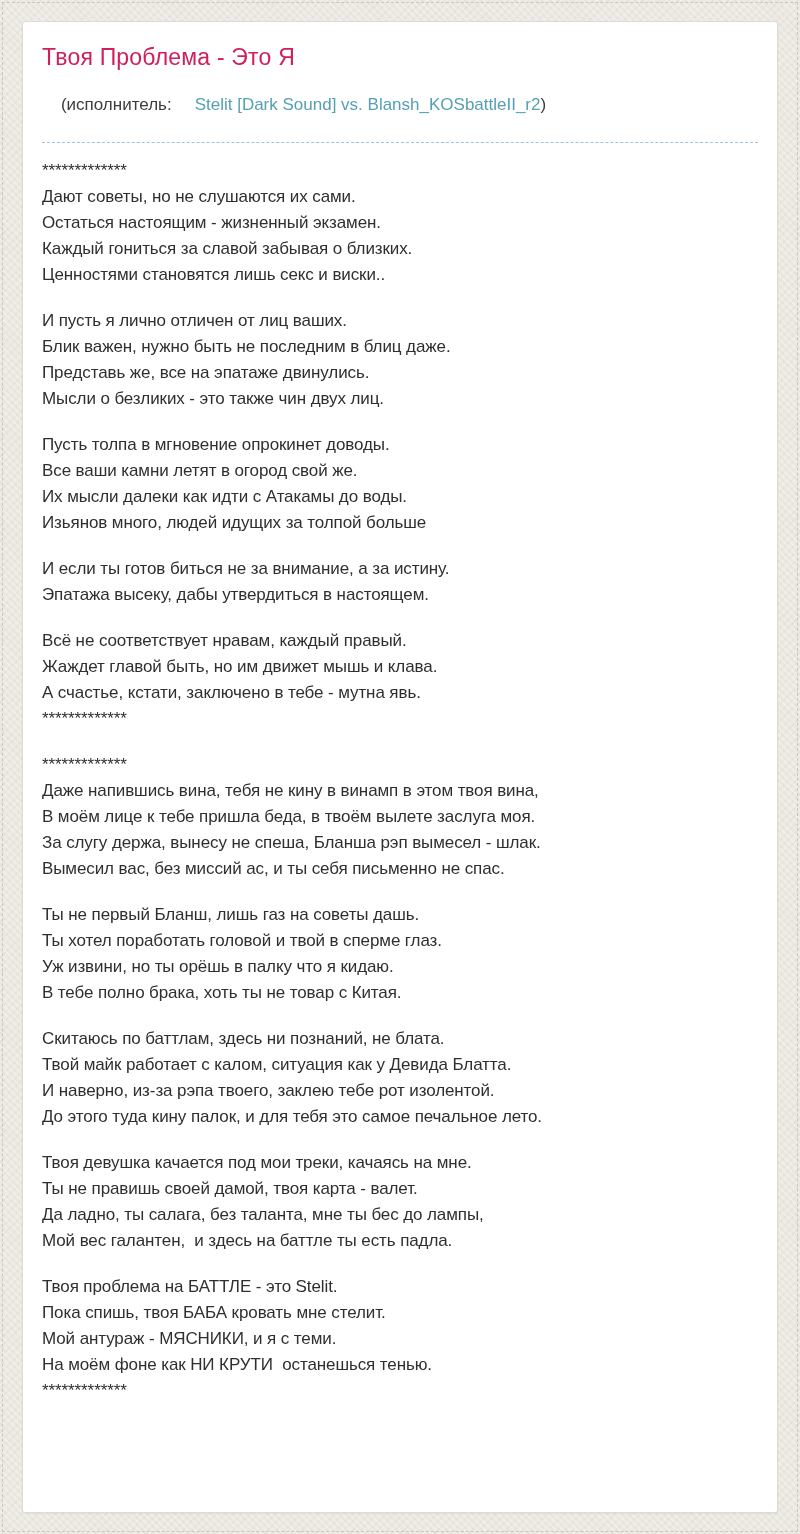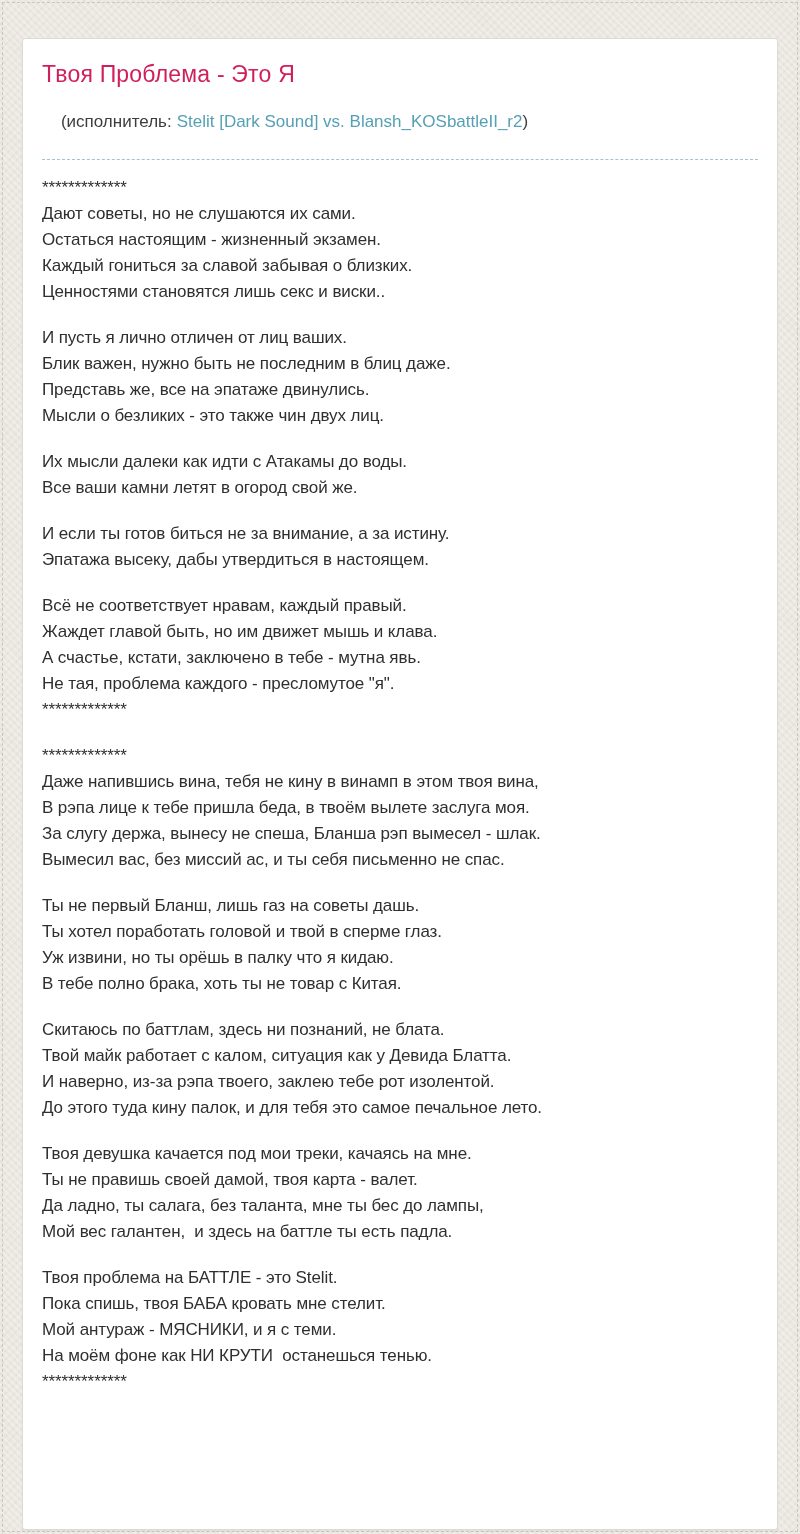--- a/index.html
+++ b/index.html
@@ -19,21 +19,21 @@
   }
   .stitch-frame {
     position: absolute;
     left: 2px; top: 2px; right: 2px; bottom: 2px;
     border: 1px dashed #ccc5ba;
     pointer-events: none;
   }
   .card {
     position: absolute;
     left: 22px;
-    top: 38px;
+    top: 21px;
     width: 756px;
     height: 1492px;
     box-sizing: border-box;
     background: #ffffff;
     border: 1px solid #dfdbd4;
     border-radius: 3px;
     box-shadow: 0 1px 2px rgba(0,0,0,0.05);
     padding: 16px 19px 30px 19px;
   }
   .song-title {
@@ -47,21 +47,21 @@
   .artist-row {
     font-size: 17px;
     color: #3d3d3d;
     padding-bottom: 7px;
     border-bottom: 1px dashed #9fc3d2;
     white-space: pre-wrap;
   }
   .artist-link {
     color: #55a0b4;
     text-decoration: none;
-    margin-left: 5px;
+    margin-left: 23px;
     cursor: pointer;
   }
   .artist-close {
     color: #3d3d3d;
   }
   .lyrics {
     margin-top: 15px;
     font-size: 17px;
     color: #2f2f2f;
     letter-spacing: -0.1px;
@@ -91,35 +91,36 @@
       <div class="lyric-line">Дают советы, но не слушаются их сами.</div>
       <div class="lyric-line">Остаться настоящим - жизненный экзамен.</div>
       <div class="lyric-line">Каждый гониться за славой забывая о близких.</div>
       <div class="lyric-line">Ценностями становятся лишь секс и виски..</div>
       <div class="lyric-blank"></div>
       <div class="lyric-line">И пусть я лично отличен от лиц ваших.</div>
       <div class="lyric-line">Блик важен, нужно быть не последним в блиц даже.</div>
       <div class="lyric-line">Представь же, все на эпатаже двинулись.</div>
       <div class="lyric-line">Мысли о безликих - это также чин двух лиц.</div>
       <div class="lyric-blank"></div>
+      <div class="lyric-line">Пусть толпа в мгновение опрокинет доводы.</div>
+      <div class="lyric-line">Все ваши камни летят в огород свой же.</div>
       <div class="lyric-line">Их мысли далеки как идти с Атакамы до воды.</div>
-      <div class="lyric-line">Все ваши камни летят в огород свой же.</div>
+      <div class="lyric-line">Изьянов много, людей идущих за толпой больше</div>
       <div class="lyric-blank"></div>
       <div class="lyric-line">И если ты готов биться не за внимание, а за истину.</div>
       <div class="lyric-line">Эпатажа высеку, дабы утвердиться в настоящем.</div>
       <div class="lyric-blank"></div>
       <div class="lyric-line">Всё не соответствует нравам, каждый правый.</div>
       <div class="lyric-line">Жаждет главой быть, но им движет мышь и клава.</div>
       <div class="lyric-line">А счастье, кстати, заключено в тебе - мутна явь.</div>
-      <div class="lyric-line">Не тая, проблема каждого - пресломутое "я".</div>
       <div class="lyric-line">*************</div>
       <div class="lyric-blank"></div>
       <div class="lyric-line">*************</div>
       <div class="lyric-line">Даже напившись вина, тебя не кину в винамп в этом твоя вина,</div>
-      <div class="lyric-line">В рэпа лице к тебе пришла беда, в твоём вылете заслуга моя.</div>
+      <div class="lyric-line">В моём лице к тебе пришла беда, в твоём вылете заслуга моя.</div>
       <div class="lyric-line">За слугу держа, вынесу не спеша, Бланша рэп вымесел - шлак.</div>
       <div class="lyric-line">Вымесил вас, без миссий ас, и ты себя письменно не спас.</div>
       <div class="lyric-blank"></div>
       <div class="lyric-line">Ты не первый Бланш, лишь газ на советы дашь.</div>
       <div class="lyric-line">Ты хотел поработать головой и твой в сперме глаз.</div>
       <div class="lyric-line">Уж извини, но ты орёшь в палку что я кидаю.</div>
       <div class="lyric-line">В тебе полно брака, хоть ты не товар с Китая.</div>
       <div class="lyric-blank"></div>
       <div class="lyric-line">Скитаюсь по баттлам, здесь ни познаний, не блата.</div>
       <div class="lyric-line">Твой майк работает с калом, ситуация как у Девида Блатта.</div>

